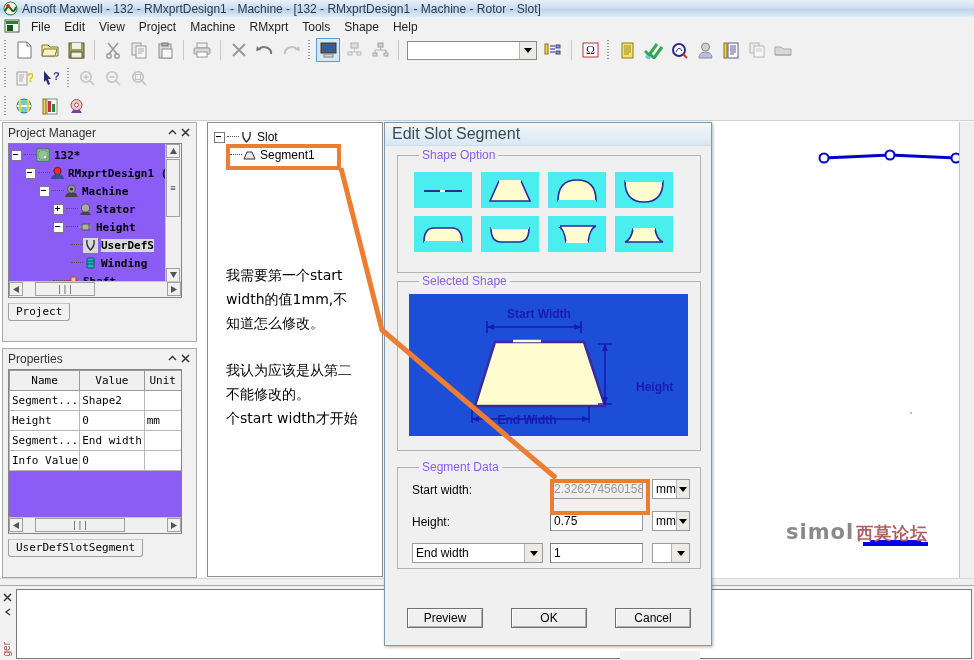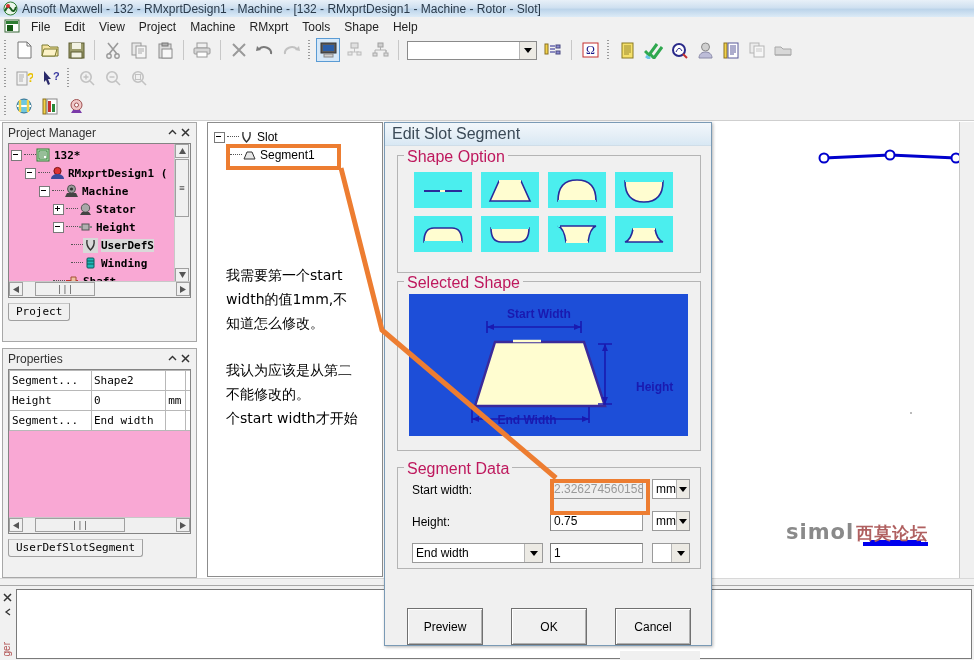--- a/index.html
+++ b/index.html
@@ -80,21 +80,21 @@
   }
   .panel-head {
     height: 19px; display: flex; align-items: center;
     font-size: 12px; color: #333; padding-left: 5px;
     background: #f1f1f1;
   }
   .panel-head .ptitle { flex: 1; }
   .phbtn { width: 13px; height: 13px; display:flex;align-items:center;justify-content:center;
            font-size: 10px; color:#333; }
   .panel-body {
-    position: absolute; left: 5px; right: 5px; background: #f9a8d4;
+    position: absolute; left: 5px; right: 14px; background: #8b5cf6;
     border: 1px solid #848484; box-sizing: border-box; overflow: hidden;
   }
   .tabstrip { position: absolute; left: 5px; height: 18px; display: flex; }
   .tabitem {
     font-family: "DejaVu Sans Mono", monospace; font-size: 11px;
     padding: 1px 7px 0 7px; background: #f1f1f1;
     border: 1px solid #a0a0a0; border-top: 1px solid #c6c6c6;
     border-radius: 0 0 3px 3px; color: #000;
   }
 
@@ -167,22 +167,22 @@
   .dlg-title {
     height: 22px; background: linear-gradient(to bottom,#f2f7fb 0%, #e4eef6 60%, #d8e8f4 100%);
     border-bottom: 1px solid #cfdde8;
     display: flex; align-items: center; padding-left: 7px;
     font-size: 16px; color: #3b4a57;
   }
   .grp {
     position: absolute; border: 1px solid #b4b4b4; box-sizing: border-box;
   }
   .grp > .grp-lbl {
-    position: absolute; top: -8px; left: 6px; background: #f0f0f0;
-    padding: 0 3px; font-size: 16px; color: #be185d;
+    position: absolute; top: -8px; left: 21px; background: #f0f0f0;
+    padding: 0 3px; font-size: 12px; color: #8b5cf6;
   }
   .shapecell {
     width: 58px; height: 36px; background: #4beeee; box-sizing: border-box;
   }
   .fieldlbl { font-size: 12px; color: #000; }
   .txtin {
     background: #fff; border: 1px solid #9a9a9a; border-top-color: #787878; border-left-color:#787878;
     height: 20px; box-sizing: border-box; font-size: 12px; color: #000;
     padding-left: 3px; display: flex; align-items: center; overflow: hidden; white-space: nowrap;
   }
@@ -190,21 +190,21 @@
   .unitcombo {
     height: 20px; box-sizing: border-box; background: #fff;
     border: 1px solid #9a9a9a; display: flex; align-items: center;
   }
   .unitcombo .uval { flex: 1; padding-left: 3px; font-size: 12px; }
   .unitcombo .uarrow {
     width: 17px; height: 18px; background: #eceae4;
     border-left: 1px solid #b5b5b5; display: flex; align-items: center; justify-content: center;
   }
   .dbtn {
-    width: 76px; height: 37px; background: #f0f0f0;
+    width: 76px; height: 20px; background: #f0f0f0;
     border: 1px solid #707070; box-shadow: inset 1px 1px 0 #ffffff, inset -1px -1px 0 #b0b0b0;
     display: flex; align-items: center; justify-content: center;
     font-size: 12px; color: #000; box-sizing: border-box;
   }
 
   .highlight-box {
     position: absolute; border: 4px solid #ED7D31; box-sizing: border-box; pointer-events: none;
   }
   .watermark {
     position: absolute; font-family: "DejaVu Sans", sans-serif;
@@ -638,38 +638,50 @@
       <div class="phbtn" style="margin-right:4px;">
         <svg width="9" height="9" viewBox="0 0 9 9">
             <path d="M1 1l7 7M8 1L1 8" stroke="#333" stroke-width="1.5"></path>
           </svg>
       </div>
     </div>
 
     <div class="panel-body" style="top:20px; height:165px;">
       <table class="pgrid" style="width:182px;">
         <tbody>
+            <tr>
+          <th style="width:66px;">Name</th>
+          <th style="width:62px;">Value</th>
+          <th style="width:40px;">Unit</th>
+          <th style="width:10px;"></th>
+        </tr>
         <tr>
           <td>Segment...</td>
           <td>Shape2</td>
           <td></td>
           <td></td>
         </tr>
         <tr>
           <td>Height</td>
           <td>0</td>
           <td>mm</td>
           <td></td>
         </tr>
         <tr>
           <td>Segment...</td>
           <td>End width</td>
           <td></td>
           <td></td>
         </tr>
+        <tr>
+          <td>Info Value</td>
+          <td>0</td>
+          <td></td>
+          <td></td>
+        </tr>
       </tbody>
         </table>
 
       <div class="hsb">
         <div class="sbbtn" style="left:0;top:0;">
           <svg width="6" height="7" viewBox="0 0 6 7">
               <path d="M6 0v7L0 3.5z" fill="#555"></path>
             </svg>
         </div>
         <div class="sbthumb" style="left:26px;top:0;width:90px;height:14px;">

